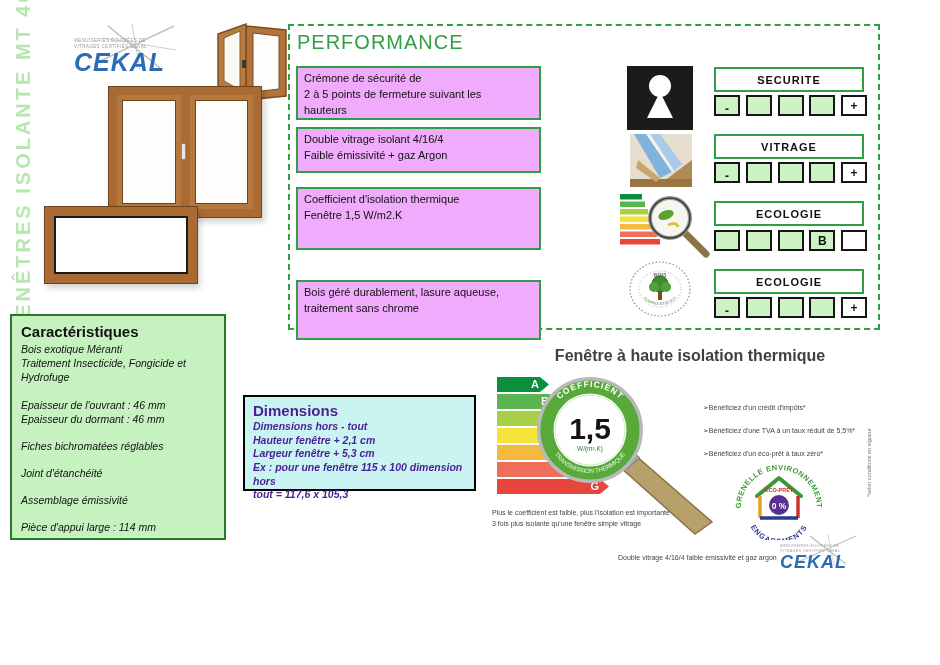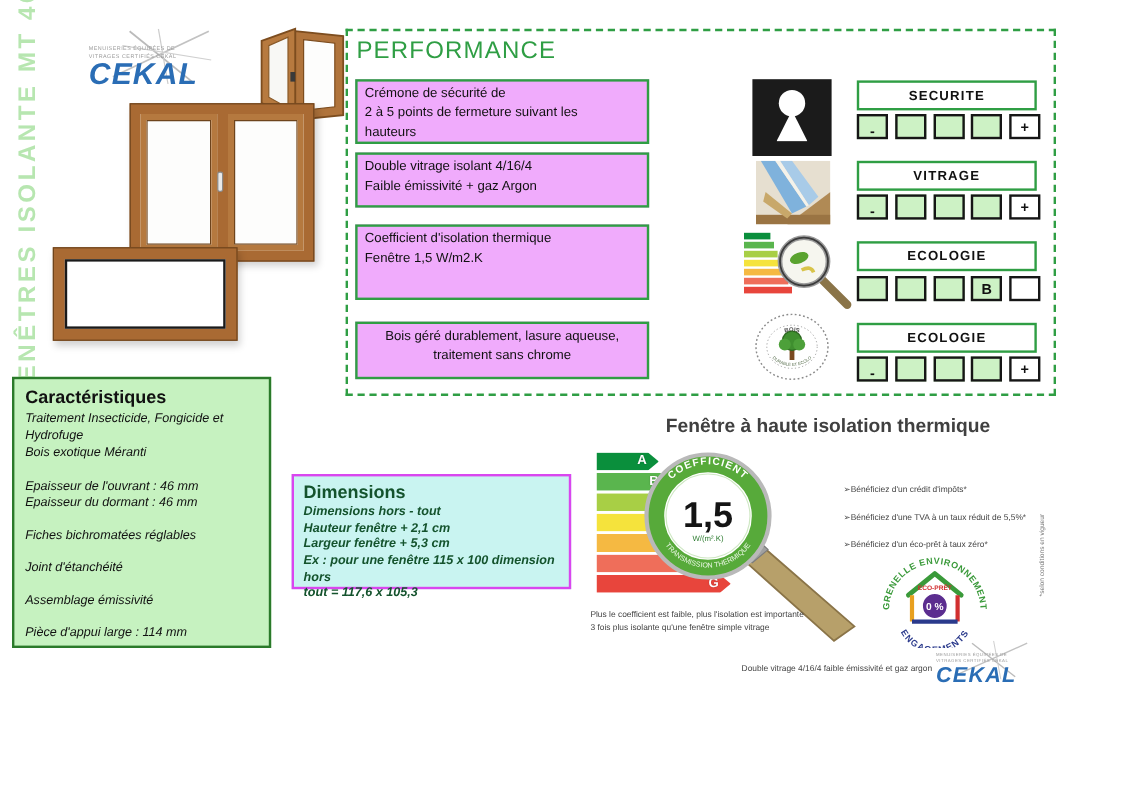--- a/index.html
+++ b/index.html
@@ -56,21 +56,21 @@
   .cell.g { background:#cdf2c5; }
   .cell.minus { align-items:flex-end; line-height:9px; }
 
   
   .carac { position:absolute; left:10px; top:314px; width:216px; height:226px;
     background:#c6f2c0; border:2px solid #2a7a2a; padding:7px 9px; color:#111; }
   .carac h2 { font-size:15px; margin-bottom:2px; }
   .carac .it { font-size:10.5px; font-style:italic; line-height:1.35; }
   .carac .gap { margin-top:13px; }
   .dims { position:absolute; left:243px; top:395px; width:233px; height:96px;
-    background:#c9f4f1; border:2px solid #d946ef; padding:5px 8px; color:#14532d; }
+    background:#c9f4f1; border:2px solid #000000; padding:5px 8px; color:#4c1d95; }
   .dims h2 { font-size:15px; margin-bottom:1px; }
   .dims .it { font-size:10.5px; font-style:italic; font-weight:bold; line-height:1.3; white-space:pre-line; }
 
   
   .thermal-title { position:absolute; left:530px; top:347px; width:320px; text-align:center;
     font-size:16px; font-weight:bold; color:#404040; }
   .ebars { position:absolute; left:497px; top:377px; }
   .ebar { position:absolute; left:0; height:15px;
     clip-path:polygon(0 0, calc(100% - 9px) 0, 100% 50%, calc(100% - 9px) 100%, 0 100%); }
   .ebar span { position:absolute; right:10px; top:1px; font-size:11px; font-weight:bold; color:#fff;
@@ -122,21 +122,21 @@
   <div class="perf"></div>
   <div class="perf-title">PERFORMANCE</div>
 
   <div class="feature" style="top:66px; height:54px;">Crémone de sécurité de
 2 à  5 points de fermeture suivant les
 hauteurs</div>
   <div class="feature" style="top:127px; height:46px;">Double vitrage isolant 4/16/4
 Faible émissivité + gaz Argon</div>
   <div class="feature" style="top:187px; height:63px;">Coefficient d'isolation thermique
 Fenêtre 1,5 W/m2.K</div>
-  <div class="feature" style="top:268px; height:48px;text-align:center;">Bois géré durablement, lasure aqueuse,
+  <div class="feature" style="top:280px; height:60px;">Bois géré durablement, lasure aqueuse,
 traitement sans chrome</div>
 
   <div class="keyhole">
     <div class="hole-top"></div>
     <div class="hole-bottom"></div>
   </div>
 
   <svg style="position:absolute; left:630px; top:134px;" width="62" height="53" viewBox="0 0 62 53">
     <rect width="62" height="53" fill="#e6dfd0"></rect>
     <polygon points="26,53 62,26 62,53" fill="#b08a55"></polygon>
@@ -208,22 +208,22 @@
   <div class="cells" style="top:297px;">
     <div class="cell g minus">-</div>
     <div class="cell g"></div>
     <div class="cell g"></div>
     <div class="cell g"></div>
     <div class="cell">+</div>
   </div>
 
   <div class="carac">
     <h2>Caractéristiques</h2>
+    <div class="it">Bois exotique Méranti</div>
     <div class="it">Traitement Insecticide, Fongicide et Hydrofuge</div>
-    <div class="it">Bois exotique Méranti</div>
     <div class="it gap">Epaisseur de l'ouvrant : 46 mm</div>
     <div class="it">Epaisseur du dormant : 46 mm</div>
     <div class="it gap">Fiches bichromatées réglables</div>
     <div class="it gap">Joint d'étanchéité</div>
     <div class="it gap">Assemblage émissivité</div>
     <div class="it gap">Pièce d'appui large : 114 mm</div>
   </div>
 
   <div class="dims">
     <h2>Dimensions</h2>

